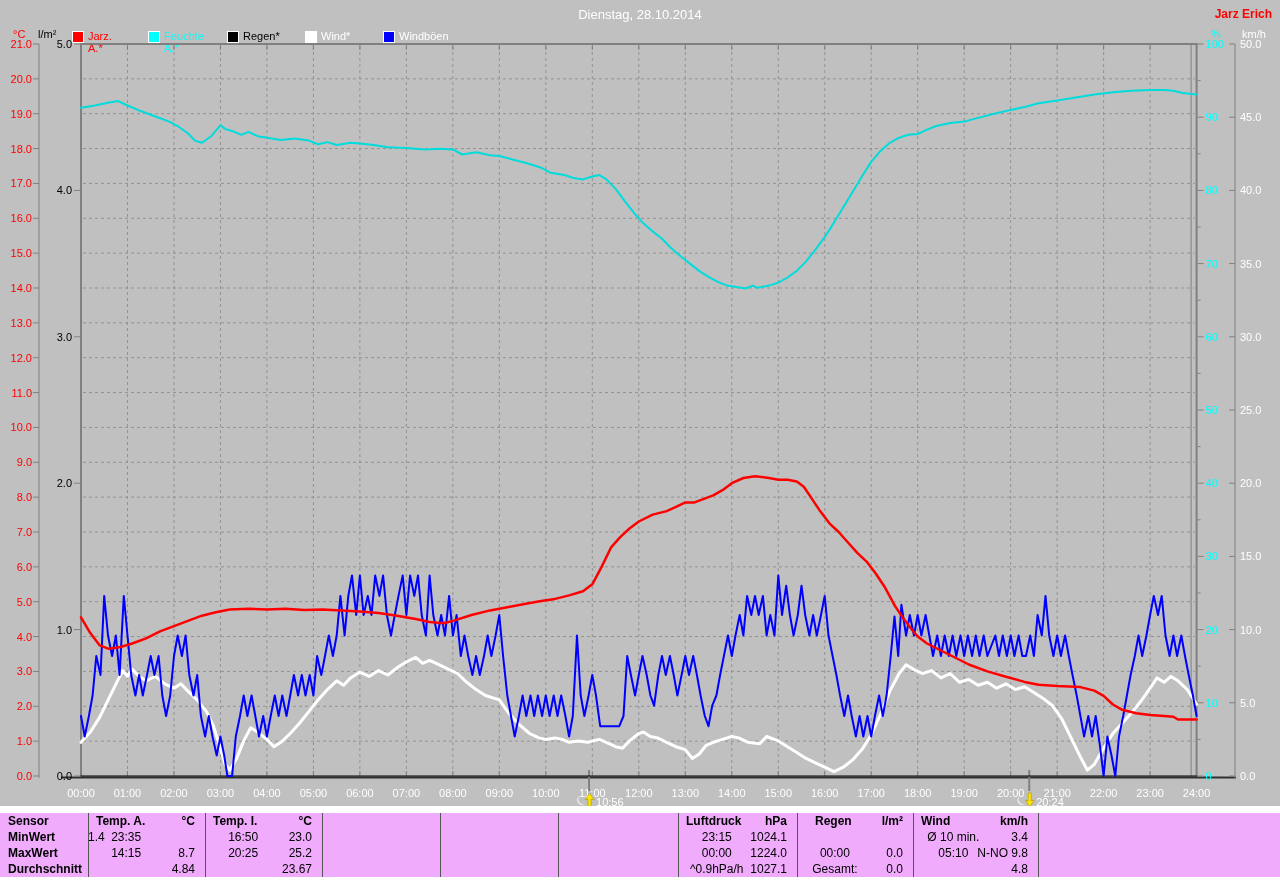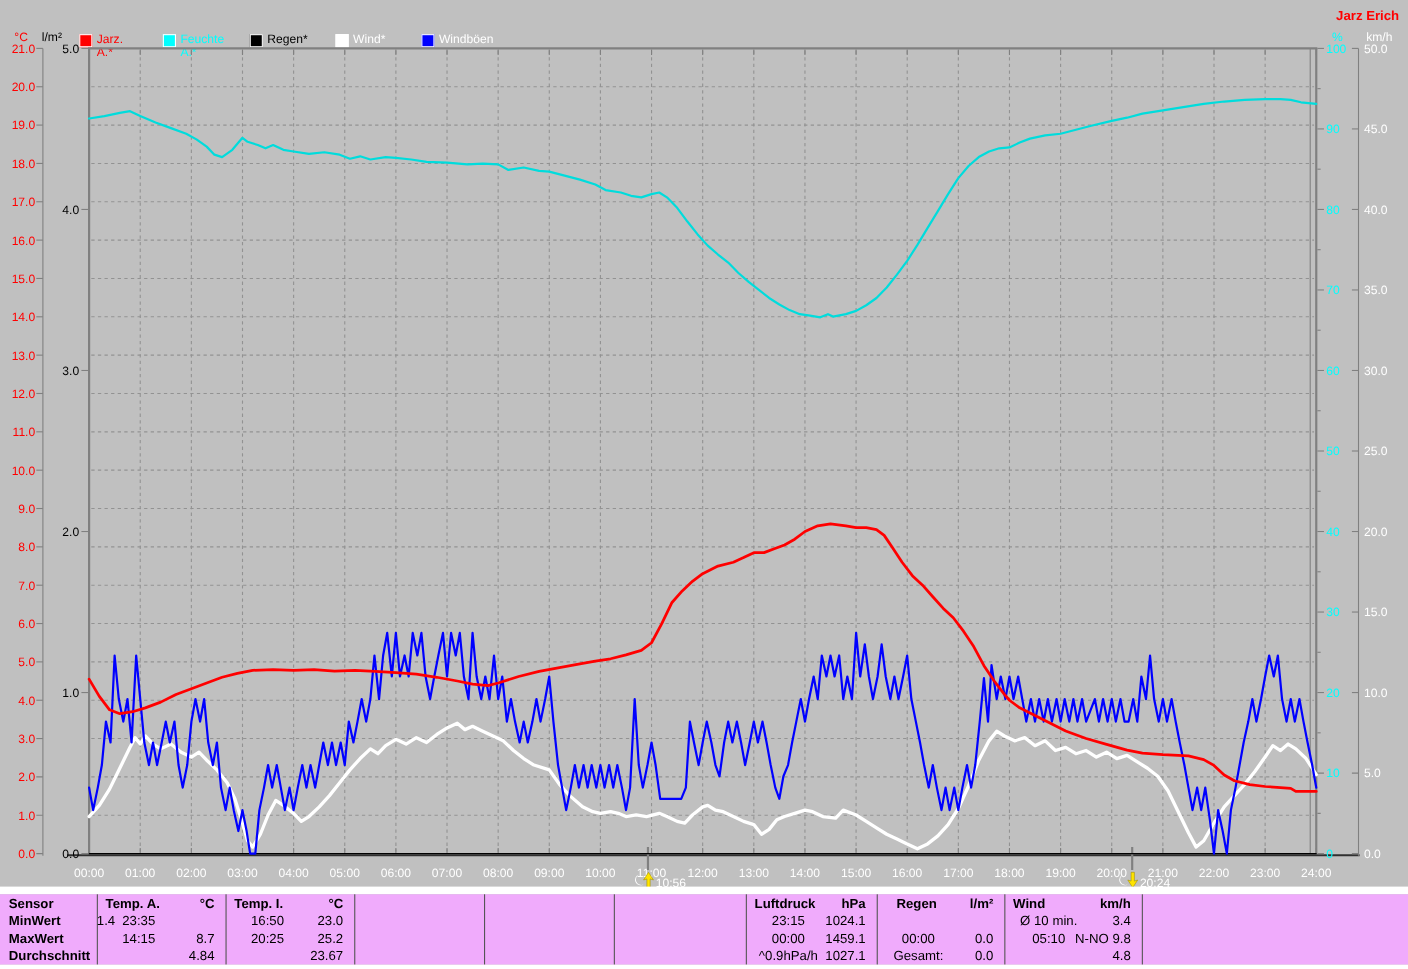--- a/index.html
+++ b/index.html
@@ -16,20 +16,21 @@
   #stat-table{position:absolute;left:0;top:813px;width:1280px;height:64px;background:#f0abfc;}
   .gapline{position:absolute;left:0;width:1280px;background:#ffffff;}
   .tcell{position:absolute;height:16px;line-height:16px;font-size:12px;color:#000;}
   .tsep{position:absolute;top:0;width:1px;height:64px;background:#555555;}
   .bold{font-weight:bold;}
 </style>
 </head>
 <body>
 
 <div class="screen">
+  <div class="abs" id="title">Dienstag, 28.10.2014</div>
   <div class="abs" id="station">Jarz Erich</div>
 
   <div class="abs axis-head" style="left:13px;color:#ff0000;">°C</div>
   <div class="abs axis-head" style="left:38px;color:#000000;">l/m²</div>
   <div class="abs axis-head" style="left:1211px;color:#00ffff;">%</div>
   <div class="abs axis-head" style="left:1242px;color:#ffffff;">km/h</div>
 
   <div id="legend">
       <div class="legend-item" style="left: 72px;">
         <span class="sw" style="background: rgb(255, 0, 0);"></span>
@@ -328,21 +329,21 @@
       <div class="tcell" style="left: 205px; width: 107px; top: 48px; text-align: right;">23.67</div>
       <div class="tsep" style="left: 322px;"></div>
       <div class="tsep" style="left: 440px;"></div>
       <div class="tsep" style="left: 558px;"></div>
       <div class="tsep" style="left: 678px;"></div>
       <div class="tcell bold" style="left: 686px; width: 65.45px; top: 0px; text-align: left;">Luftdruck</div>
       <div class="tcell bold" style="left: 678px; width: 109px; top: 0px; text-align: right;">hPa</div>
       <div class="tcell" style="left: 684px; width: 65.45px; top: 16px; text-align: center;">23:15</div>
       <div class="tcell" style="left: 678px; width: 109px; top: 16px; text-align: right;">1024.1</div>
       <div class="tcell" style="left: 684px; width: 65.45px; top: 32px; text-align: center;">00:00</div>
-      <div class="tcell" style="left: 678px; width: 109px; top: 32px; text-align: right;">1459.1</div>
+      <div class="tcell" style="left: 678px; width: 109px; top: 32px; text-align: right;">1224.0</div>
       <div class="tcell" style="left: 684px; width: 65.45px; top: 48px; text-align: center;">^0.9hPa/h</div>
       <div class="tcell" style="left: 678px; width: 109px; top: 48px; text-align: right;">1027.1</div>
       <div class="tsep" style="left: 797px;"></div>
       <div class="tcell bold" style="left: 805px; width: 63.8px; top: 0px; text-align: left; padding-left: 10px;">Regen</div>
       <div class="tcell bold" style="left: 797px; width: 106px; top: 0px; text-align: right;">l/m²</div>
       <div class="tcell" style="left: 803px; width: 63.8px; top: 32px; text-align: center;">00:00</div>
       <div class="tcell" style="left: 797px; width: 106px; top: 32px; text-align: right;">0.0</div>
       <div class="tcell" style="left: 803px; width: 63.8px; top: 48px; text-align: center;">Gesamt:</div>
       <div class="tcell" style="left: 797px; width: 106px; top: 48px; text-align: right;">0.0</div>
       <div class="tsep" style="left: 913px;"></div>

